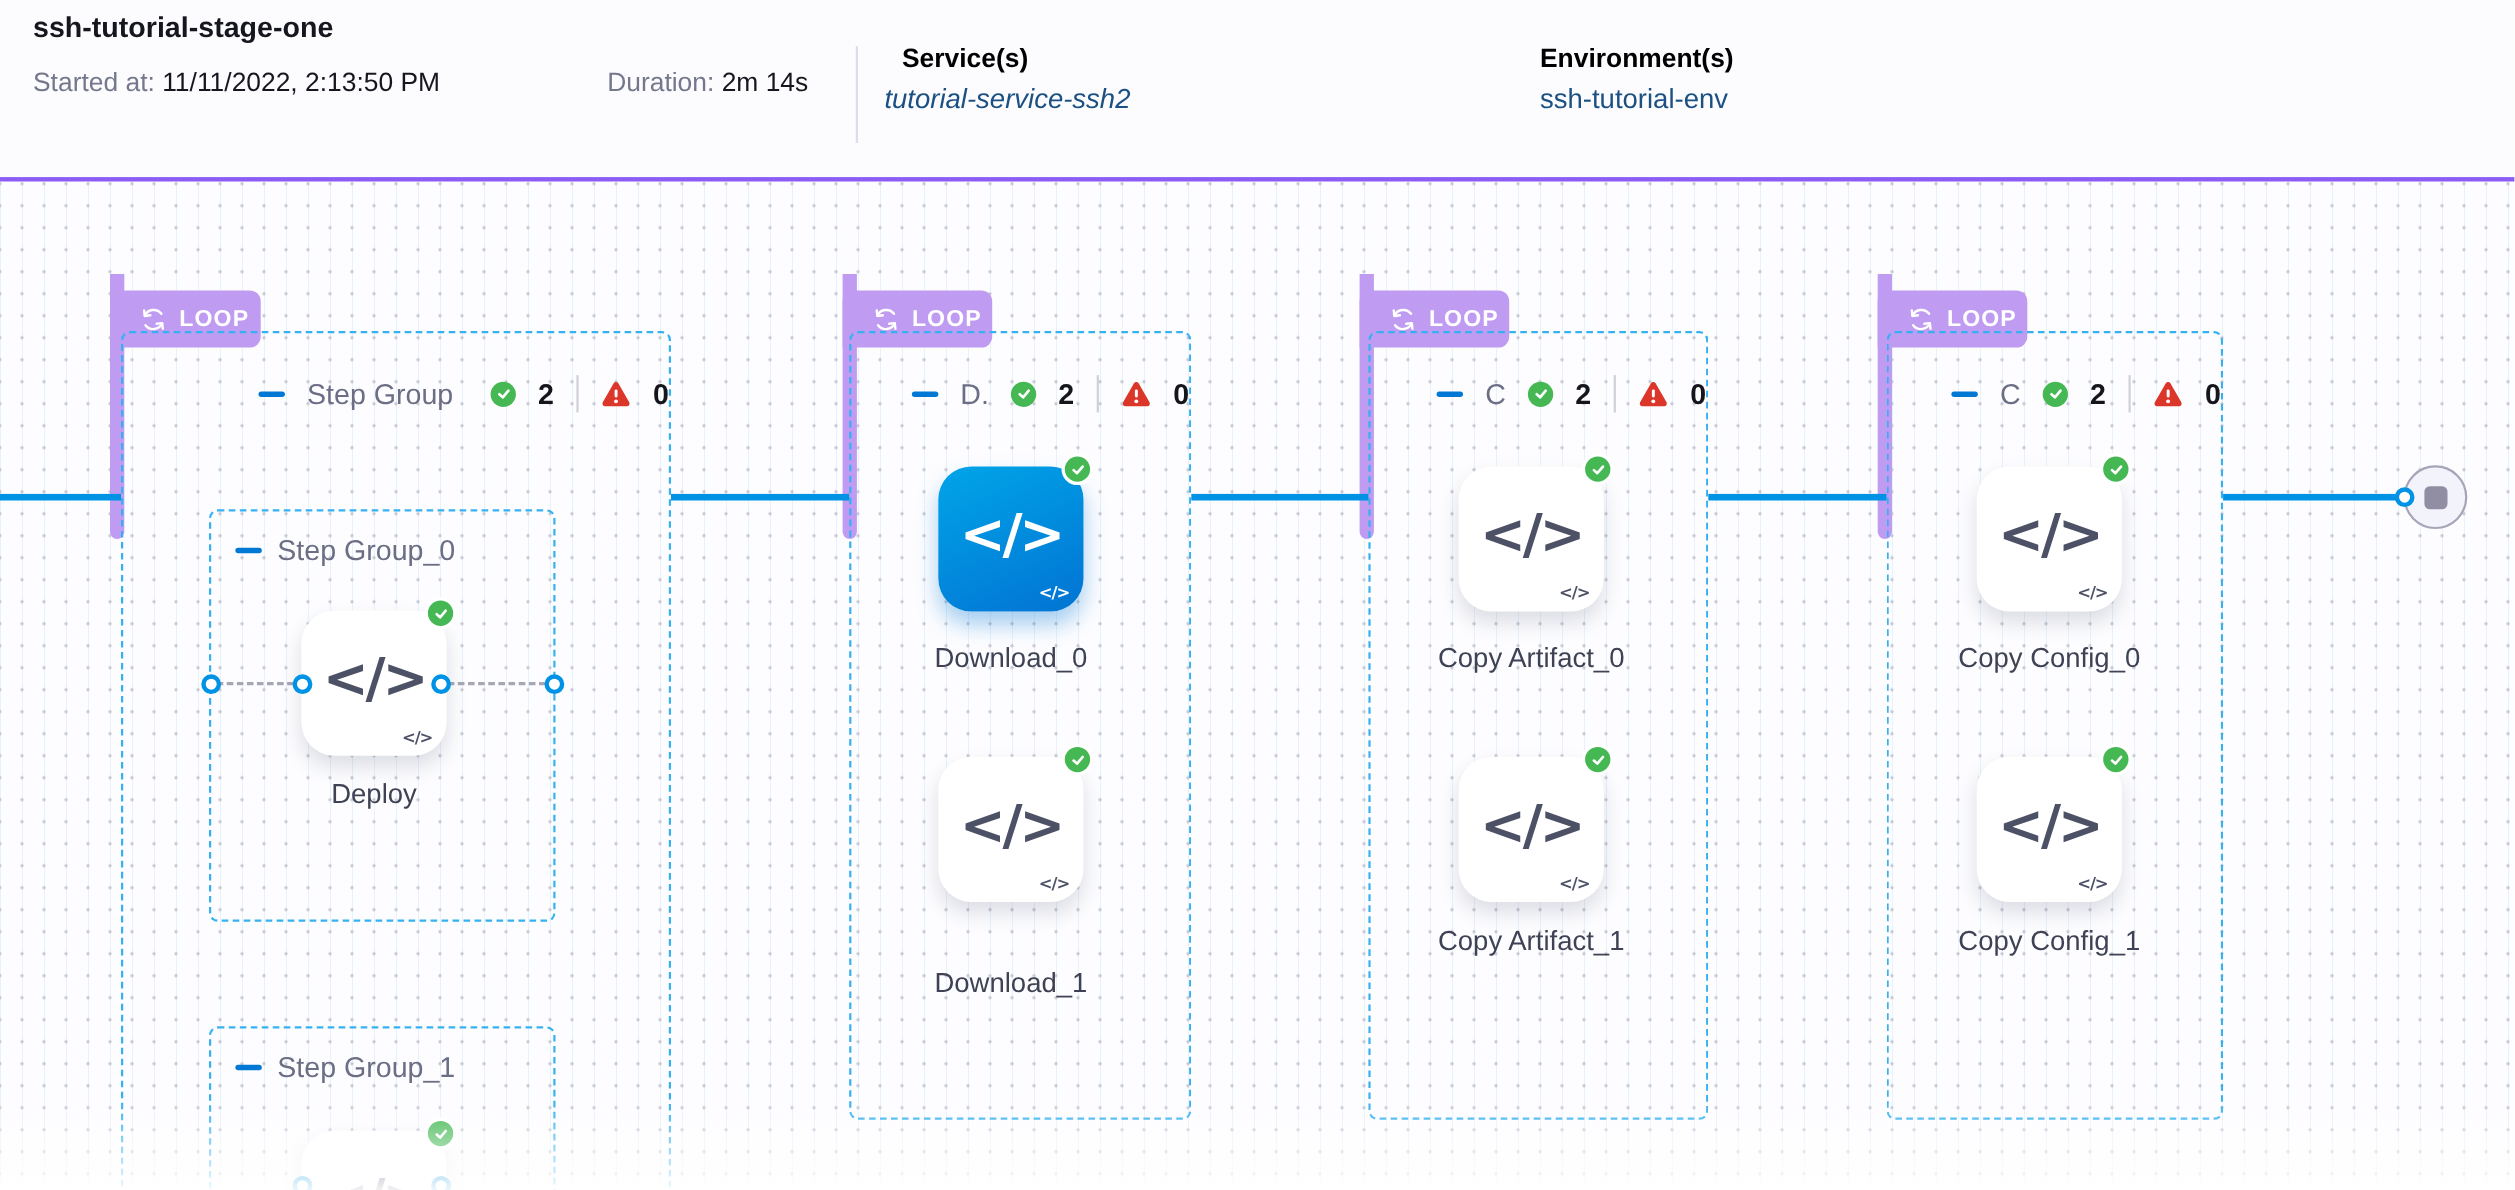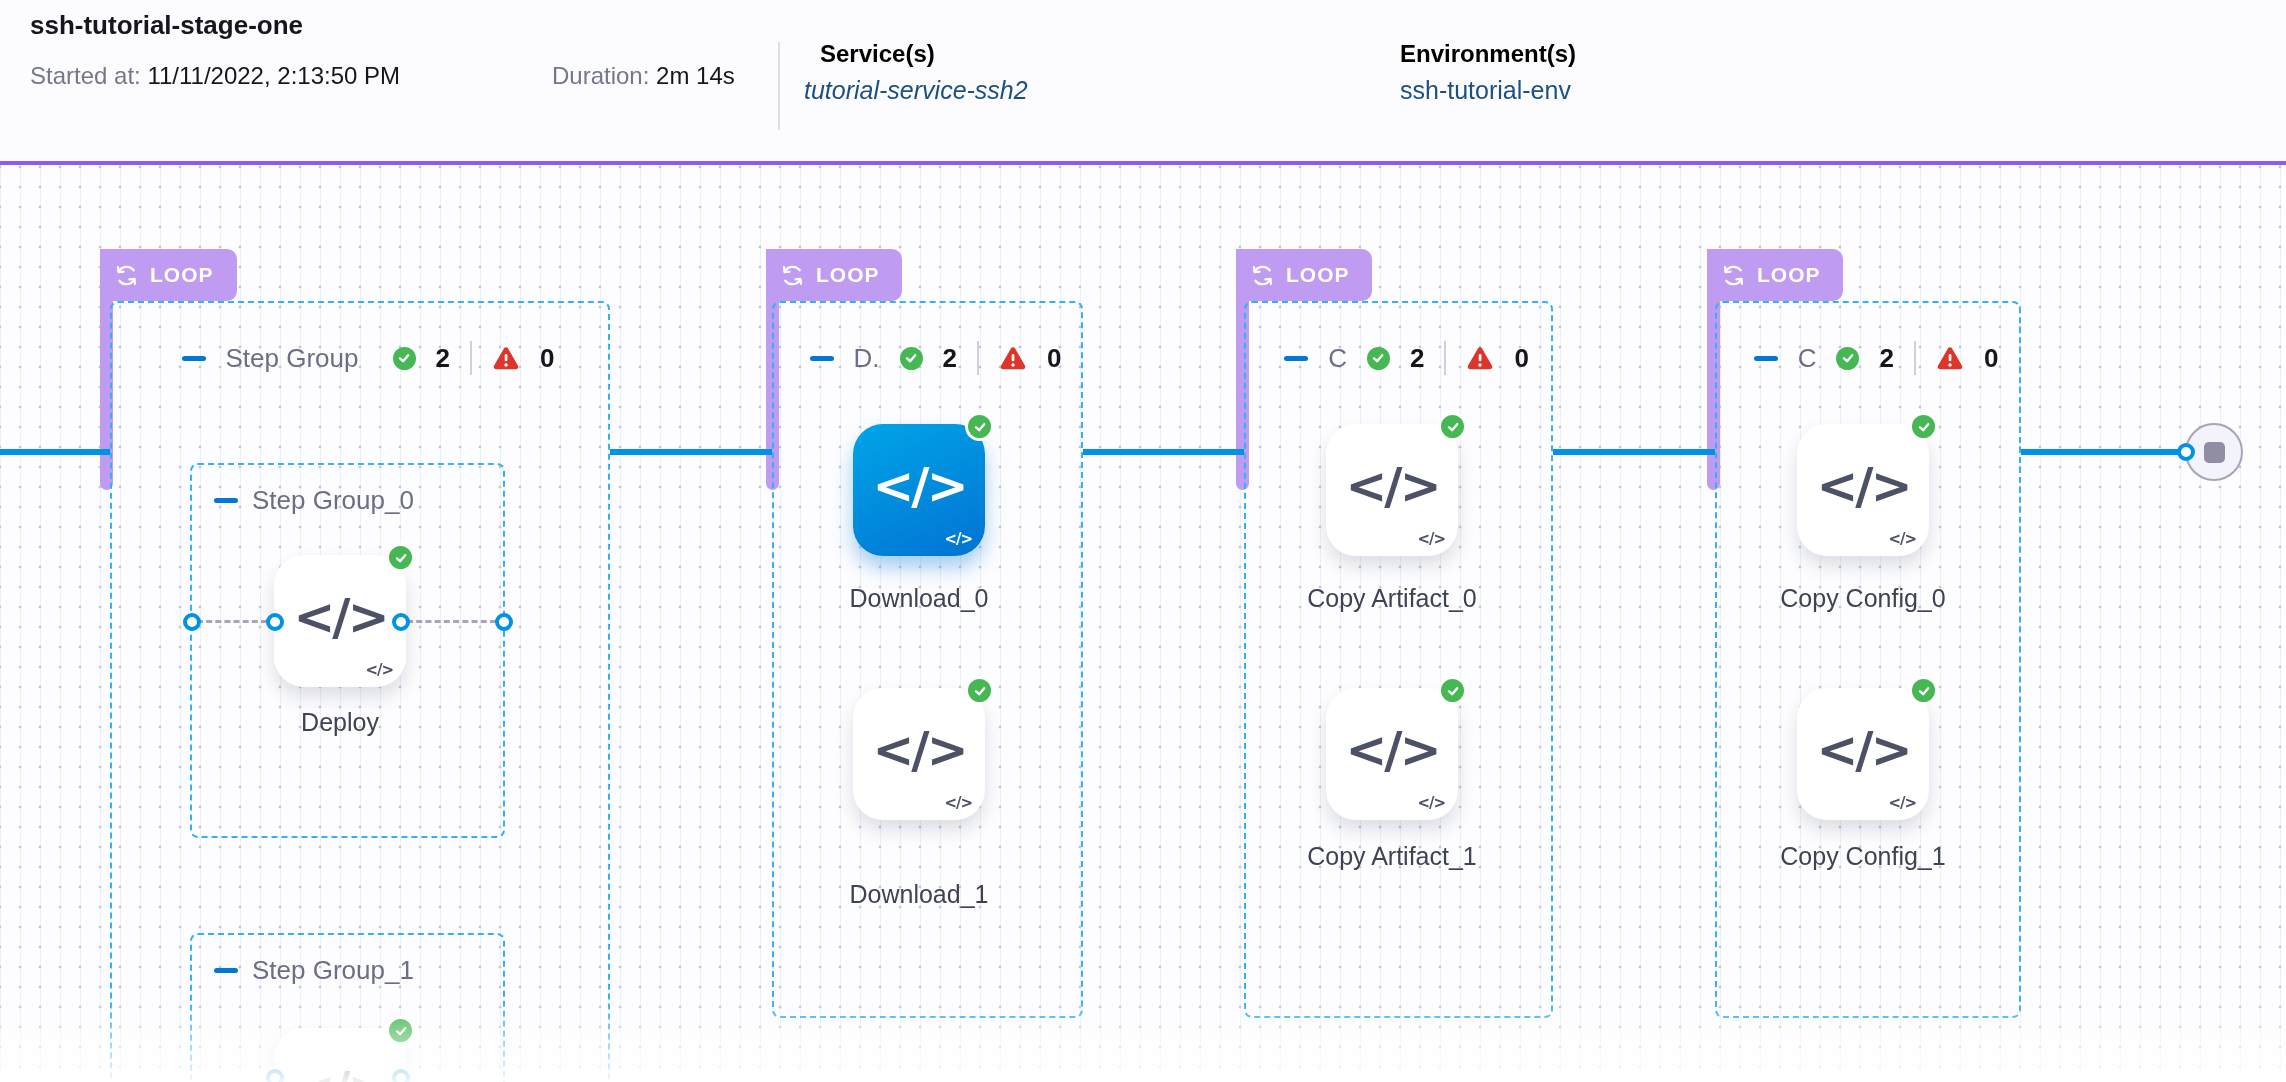--- a/index.html
+++ b/index.html
@@ -26,31 +26,31 @@
     background-size:20px 20px, 20px 20px;
     background-position:10px 14px, 0 0;}
   .fade{position:absolute;left:0;top:836px;width:2286px;height:83px;z-index:9;pointer-events:none;
     background:linear-gradient(to bottom, rgba(255,255,255,0), rgba(255,255,255,0.92));}
 
   .line{position:absolute;top:286px;height:6px;background:#0092e4;z-index:3;}
 
   
   .loop-bar{position:absolute;top:86px;width:13px;height:241px;background:#bf9bf2;
     border-radius:0 0 7px 7px;z-index:1;}
-  .loop-tab{position:absolute;top:86px;width:137px;height:52px;background:#bf9bf2;
+  .loop-tab{position:absolute;top:101px;width:137px;height:52px;background:#bf9bf2;
     border-radius:10px 10px 10px 0;display:flex;align-items:center;gap:10px;
-    padding-left:13px;box-sizing:border-box;z-index:2;cursor:pointer;}
+    padding-left:26px;box-sizing:border-box;z-index:2;cursor:pointer;}
   .loop-text{color:#fff;font-size:21px;font-weight:600;letter-spacing:1px;}
 
   
   .gbox{position:absolute;border:2px dashed #35b1f2;border-radius:8px;box-sizing:border-box;z-index:2;}
 
   
   .ghead{position:absolute;left:16px;right:0;top:36px;height:38px;display:flex;
-    align-items:center;justify-content:center;gap:20px;z-index:4;}
+    align-items:center;justify-content:flex-end;gap:20px;z-index:4;}
   .ghead-inner{position:absolute;left:22px;top:18px;height:34px;display:flex;
     align-items:center;gap:14px;z-index:4;}
   .minus{width:24px;height:5px;border-radius:3px;background:#0278d5;flex:0 0 auto;cursor:pointer;}
   .g-label{font-size:26px;color:#6b6e84;white-space:nowrap;}
   .count{font-size:26px;font-weight:700;color:#15151c;}
   .vsep{width:2px;height:34px;background:#cfd0da;}
   .chk{width:23px;height:23px;border-radius:50%;background:#45b854;display:flex;
     align-items:center;justify-content:center;flex:0 0 auto;}
 
   

